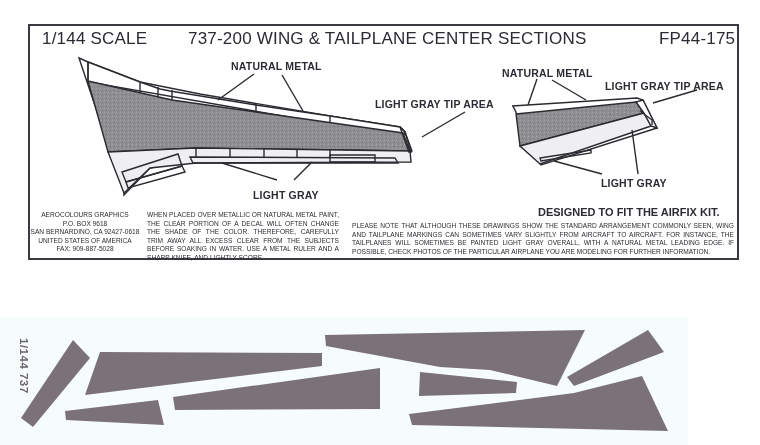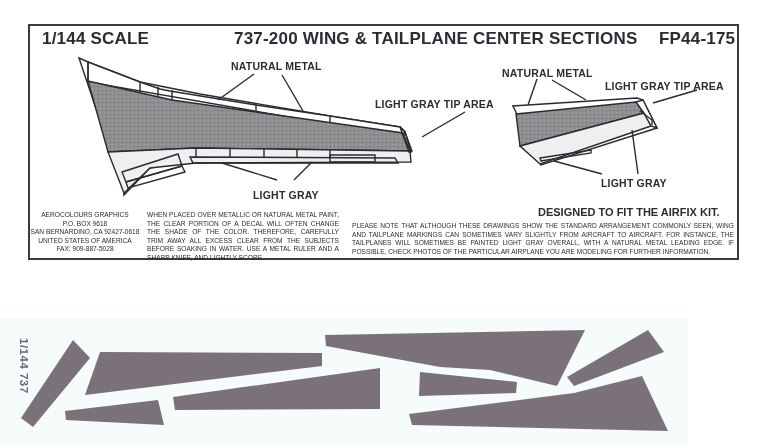--- a/index.html
+++ b/index.html
@@ -1,31 +1,31 @@
 <!DOCTYPE html>
 <html><head>
 <meta charset="utf-8">
 <style>
   html,body{margin:0;padding:0;}
   body{width:760px;height:445px;background:#ffffff;position:relative;overflow:hidden;font-family:"Liberation Sans",sans-serif;color:#2a2a30;}
   .frame{position:absolute;left:28px;top:24px;width:711px;height:236px;border:2px solid #3a3a40;box-sizing:border-box;background:#fff;}
-  .hdr{position:absolute;top:3px;font-weight:bold;font-size:17px;letter-spacing:0.2px;color:#2b2b33;white-space:nowrap;}
+  .hdr{position:absolute;top:3px;font-weight:normal;font-size:17px;letter-spacing:0.2px;color:#2b2b33;white-space:nowrap;}
   .lbl{position:absolute;font-weight:bold;font-size:10.5px;color:#2b2b33;white-space:nowrap;letter-spacing:0.2px;}
   .small{position:absolute;font-size:6.6px;line-height:8.6px;color:#2b2b33;text-transform:uppercase;}
   .designed{position:absolute;font-weight:bold;font-size:11px;color:#2b2b33;white-space:nowrap;}
   svg.draw{position:absolute;left:0;top:0;}
   .sheet{position:absolute;left:0;top:318px;width:688px;height:127px;background:#f6fbfc;}
   .scale-vert{position:absolute;left:14px;top:338px;font-weight:bold;font-size:11.5px;color:#6b6570;transform-origin:left top;transform:rotate(90deg) translate(0,-16px);white-space:nowrap;letter-spacing:0.5px;}
 </style>
 </head>
 <body>
 
 <div class="frame">
   <div class="hdr" style="left:12px;">1/144 SCALE</div>
-  <div class="hdr" style="left:158px;margin-left:46px;">737-200 WING &amp; TAILPLANE CENTER SECTIONS</div>
+  <div class="hdr" style="left:158px;">737-200 WING &amp; TAILPLANE CENTER SECTIONS</div>
   <div class="hdr" style="left:629px;">FP44-175</div>
 </div>
 
 <svg class="draw" width="760" height="445">
   <defs>
     <pattern id="speckle" width="4" height="4" patternUnits="userSpaceOnUse">
       <rect width="4" height="4" fill="#8e8e91"></rect>
       <rect x="0" y="0" width="1" height="1" fill="#a5a5a8"></rect>
       <rect x="2" y="2" width="1" height="1" fill="#76767a"></rect>
       <rect x="3" y="1" width="1" height="1" fill="#9c9c9f"></rect>

